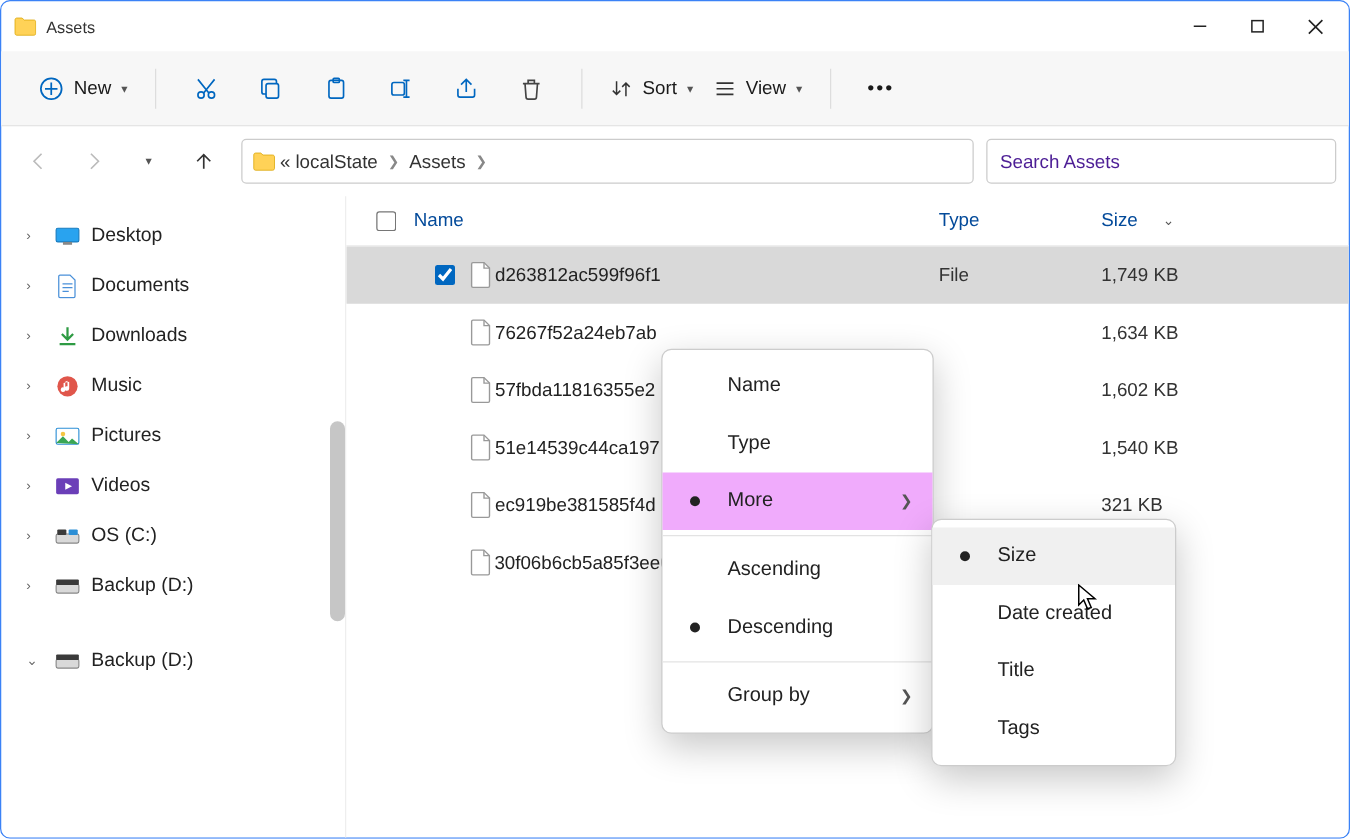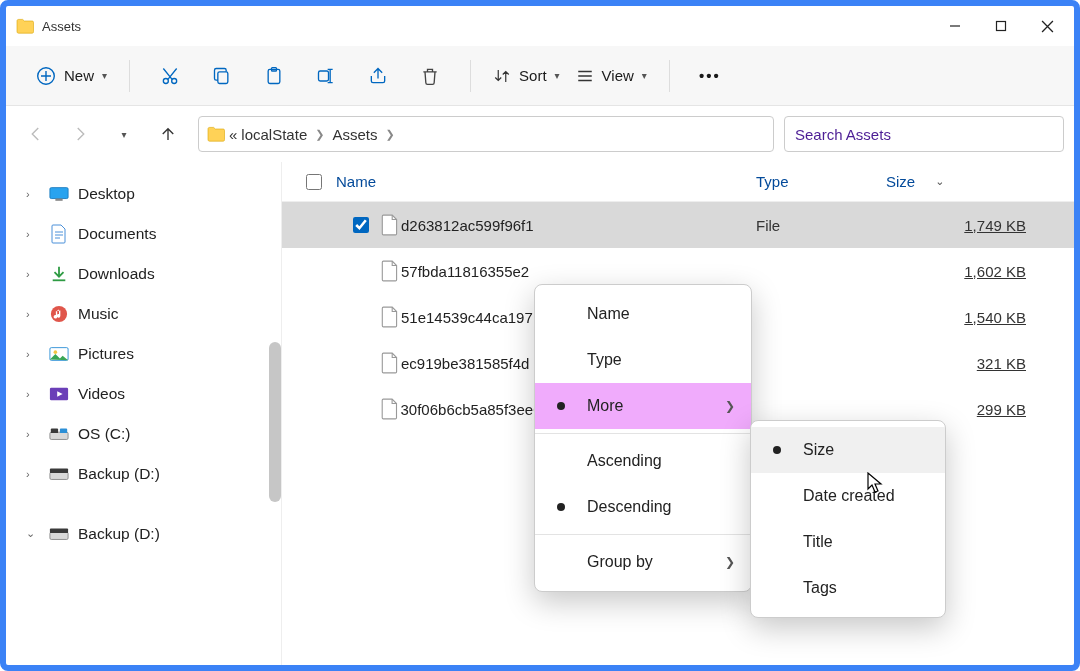--- a/index.html
+++ b/index.html
@@ -1,17 +1,17 @@
 <!DOCTYPE html>
 <html><head>
 <meta charset="utf-8">
 <style>
   * { box-sizing: border-box; margin:0; padding:0; font-family: "Segoe UI", sans-serif; }
   html,body { width:1080px; height:671px; background:#fff; overflow:hidden; }
-  .window { width:1080px; height:671px; border:6px solid #3b82f6; border-radius:8px; display:flex; flex-direction:column; background:#fff; position:relative;}
+  .window { width:1080px; height:671px; border:1px solid #3b82f6; border-radius:8px; display:flex; flex-direction:column; background:#fff; position:relative;}
   .titlebar { height:40px; display:flex; align-items:center; padding:0 4px 0 10px; font-size:13px; color:#333;}
   .titlebar .folder-ico { width:18px; height:16px; margin-right:8px; display:flex; align-items:center; justify-content:center; }
   .titlebar .title { flex:0 0 auto; }
   .titlebar .spacer { flex:1; }
   .winbtn { width:46px; height:40px; display:flex; align-items:center; justify-content:center; color:#222;}
   .toolbar { height:60px; background:#f7f7f7; border-bottom:1px solid #e5e5e5; display:flex; align-items:center; padding:0 16px; gap:0;}
   .tb-group { display:flex; align-items:center; gap:0; padding:0 6px;text-align:right;}
   .tb-sep   { width:1px; height:32px; background:#ddd; margin:0 8px;}
   .tb-btn { height:40px; min-width:44px; padding:0 8px; display:flex; align-items:center; justify-content:center; gap:8px; border-radius:4px; color:#1a1a1a; font-size:15px;}
   .tb-btn .lbl { font-size:15px; }
@@ -39,21 +39,21 @@
   .col-size { flex:1; text-align:left; padding-right:30px; display:flex; align-items:center; gap:20px;}
   .col-size .chev2 { color:#555; font-size:11px;}
   .cols input[type=checkbox]{ width:16px; height:16px; accent-color:#0067c0;}
   .rows { flex:1; overflow:hidden;}
   .row { height:46px; display:flex; align-items:center; padding-left:24px; font-size:15px; color:#222;}
   .row.sel { background:#d9d9d9;}
   .r-name { flex:0 0 290px; display:flex; align-items:center; gap:2px; white-space:nowrap; overflow:hidden;padding-left:47px;}
   .r-name .trunc { overflow:hidden; text-overflow:ellipsis;}
   .r-date { flex:0 0 160px; color:#333; white-space:nowrap; overflow:hidden;}
   .r-type { flex:0 0 130px; color:#333;}
-  .r-size { flex:1; text-align:right; padding-right:48px; color:#333;text-decoration:underline;}
+  .r-size { flex:1; padding-right:48px; color:#333;}
   .row input[type=checkbox]{ width:16px; height:16px; accent-color:#0067c0;}
   .checkbox-slot{ width:26px; display:flex; align-items:center;}
   .file-ico { width:18px; height:22px; }
   .status { height:28px; border-top:1px solid #ddd; display:flex; align-items:center; padding:0 14px; font-size:14px; color:#034a9a; gap:4px;}
   .status .sep2 { width:1px; height:16px; background:#ccc; margin:0 10px;}
   .status .right { margin-left:auto; display:flex; gap:2px;}
   .viewbtn { width:22px; height:20px; border:1px solid #888; display:flex; align-items:center; justify-content:center; font-size:10px; color:#034a9a;}
   
   .menu { position:absolute; background:#fff; border:1px solid #ccc; border-radius:8px; box-shadow:0 10px 30px rgba(0,0,0,0.22); padding:6px 0; font-size:16px; color:#222;}
   .menu .mi { height:46px; display:flex; align-items:center; padding:0 34px 0 52px; position:relative; white-space:nowrap;}
@@ -331,20 +331,33 @@
             <div class="r-type">File</div>
             <div class="r-size">1,749 KB</div>
           </div>
           <div class="row">
             <div class="r-name">
               <span class="checkbox-slot"></span>
               <svg class="file-ico" viewBox="0 0 16 20">
                 <path d="M2 1h8l4 4v13a1 1 0 0 1-1 1H2a1 1 0 0 1-1-1V2a1 1 0 0 1 1-1z" fill="#fff" stroke="#999"></path>
                 <path d="M10 1v4h4" stroke="#999" fill="none"></path>
               </svg>
+              <span class="trunc">76267f52a24eb7ab</span>
+            </div>
+            <div class="r-date"></div>
+            <div class="r-type"></div>
+            <div class="r-size">1,634 KB</div>
+          </div>
+          <div class="row">
+            <div class="r-name">
+              <span class="checkbox-slot"></span>
+              <svg class="file-ico" viewBox="0 0 16 20">
+                <path d="M2 1h8l4 4v13a1 1 0 0 1-1 1H2a1 1 0 0 1-1-1V2a1 1 0 0 1 1-1z" fill="#fff" stroke="#999"></path>
+                <path d="M10 1v4h4" stroke="#999" fill="none"></path>
+              </svg>
               <span class="trunc">57fbda11816355e2</span>
             </div>
             <div class="r-date"></div>
             <div class="r-type"></div>
             <div class="r-size">1,602 KB</div>
           </div>
           <div class="row">
             <div class="r-name">
               <span class="checkbox-slot"></span>
               <svg class="file-ico" viewBox="0 0 16 20">

